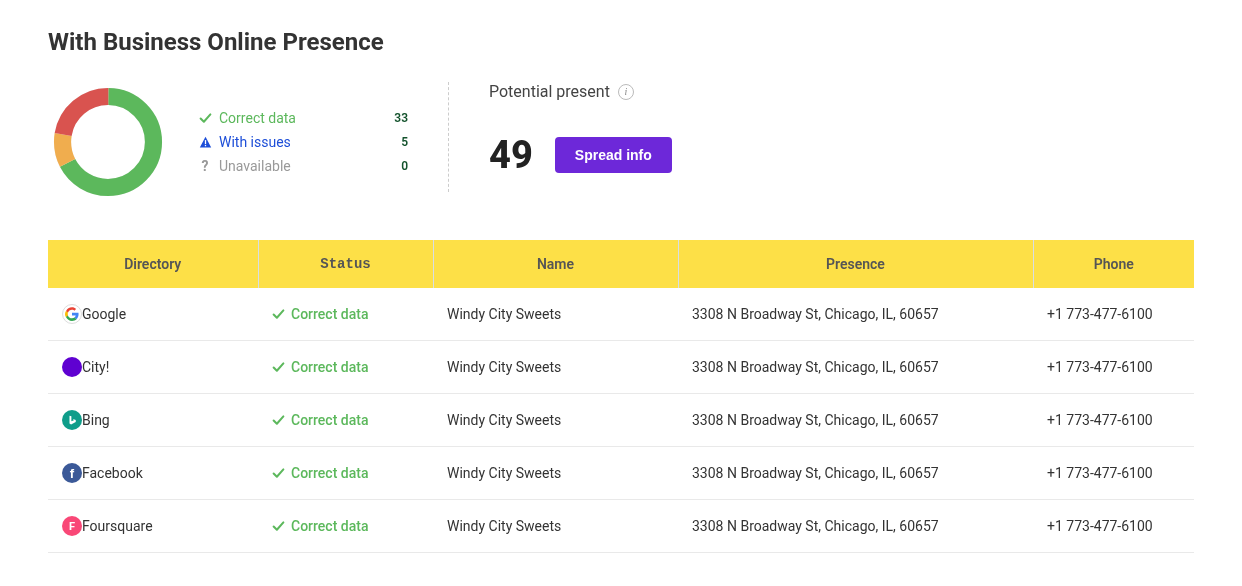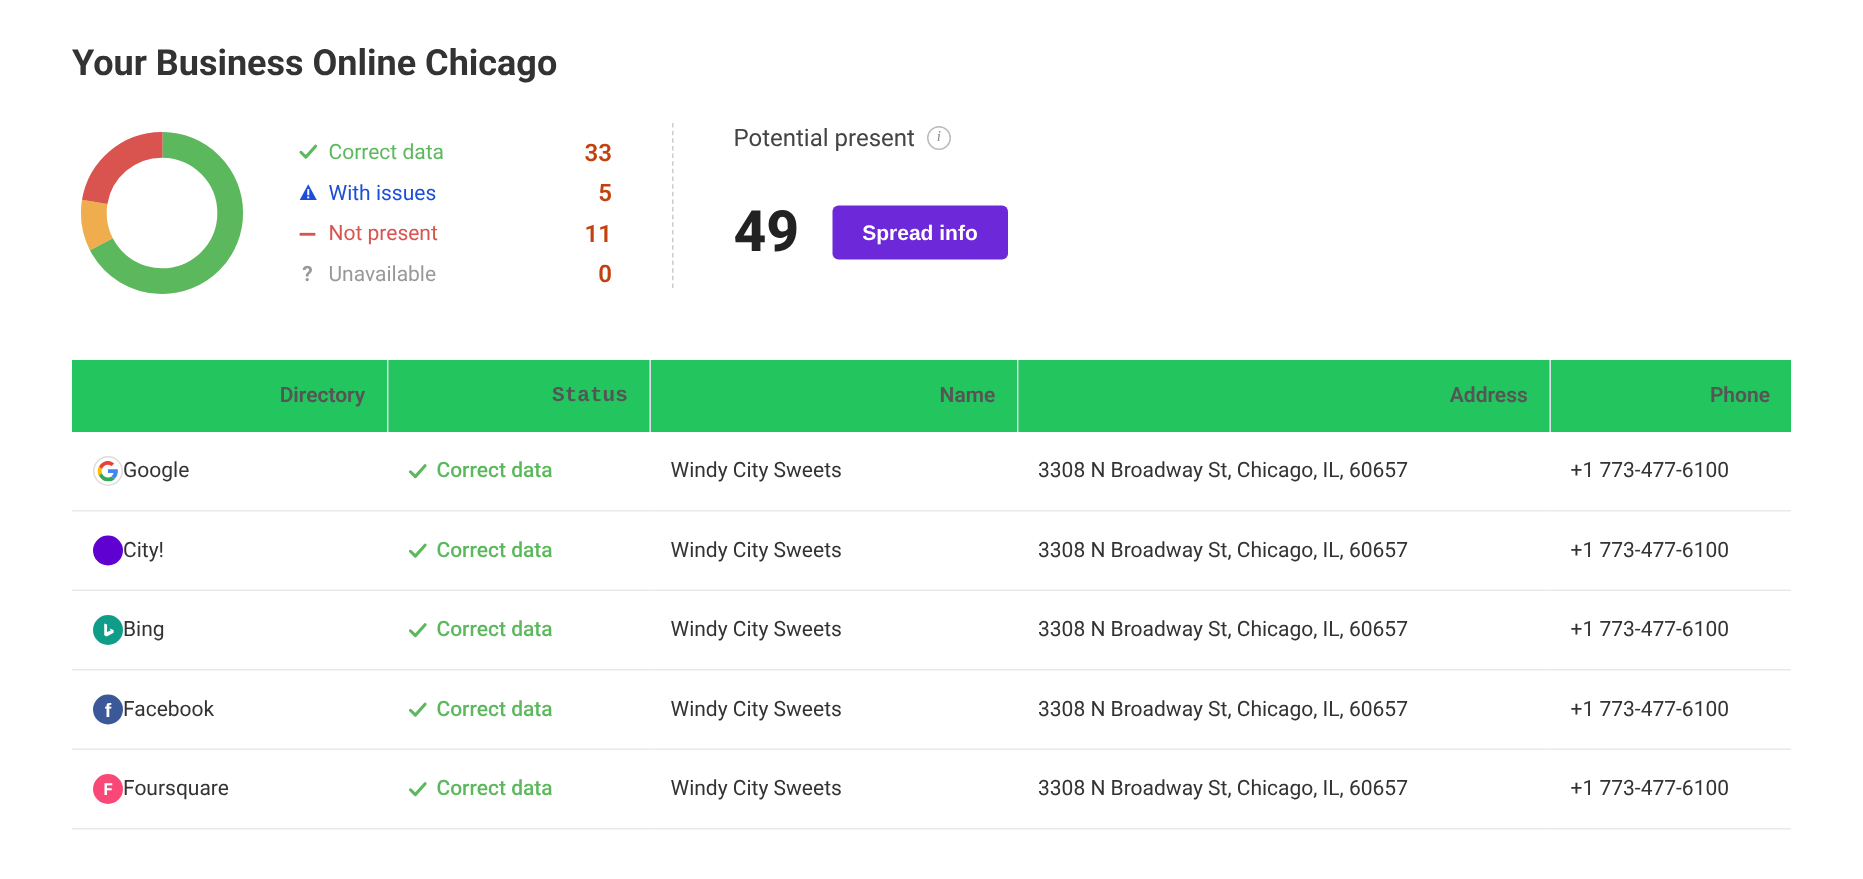--- a/index.html
+++ b/index.html
@@ -46,22 +46,22 @@
       gap: 7px;
     }
     .legend-icon {
       width: 14px;
       display: inline-flex;
       align-items: center;
       justify-content: center;
     }
     .legend-value {
       font-weight: 600;
-      color: #c2410c;
-      font-size: 16px;
+      color: #14532d;
+      font-size: 12px;
     }
     .c-green { color: #5cb85c; }
     .c-orange { color: #1d4ed8; }
     .c-red { color: #d9534f; }
     .c-gray { color: #999; }
 
     .divider {
       width: 0;
       border-left: 1px dashed #ccc;
       height: 110px;
@@ -111,24 +111,24 @@
       cursor: pointer;
     }
 
     
     .tbl {
       width: 100%;
       border-collapse: collapse;
       font-size: 14px;
     }
     .tbl thead th {
-      background: #22c55e;
+      background: #fde047;
       color: #555;
       font-weight: 600;
-      text-align: right;
+      text-align: center;
       padding: 16px 14px;
       border-right: 1px solid #d8dee4;
     }
     .tbl thead th:last-child { border-right: none; }
     .tbl tbody td {
       padding: 16px 14px;
       border-bottom: 1px solid #e9e9e9;
       color: #333;
     }
     .dir-cell {
@@ -163,21 +163,21 @@
     .check-svg { width: 13px; height: 13px; }
     .col-dir { width: 210px; }
     .col-status { width: 175px; font-family: Liberation Mono, monospace; }
     .col-name { width: 245px; }
     .col-addr { width: 355px; }
     .col-phone { width: auto; }
   </style>
 </head>
 <body>
 
-<h1 class="page-title">Your Business Online Chicago</h1>
+<h1 class="page-title">With Business Online Presence</h1>
 
 <div class="top-section">
   <div class="donut-wrap">
     <svg class="donut" width="120" height="120" viewBox="0 0 42 42">
       <circle cx="21" cy="21" r="15.9155" fill="transparent" stroke="#eee" stroke-width="6"></circle>
       <circle class="donut-seg" cx="21" cy="21" r="15.9155" fill="transparent" stroke-width="6" stroke="#5cb85c" stroke-dasharray="67.3469387755102 32.653061224489804" stroke-dashoffset="25"></circle>
       <circle class="donut-seg" cx="21" cy="21" r="15.9155" fill="transparent" stroke-width="6" stroke="#f0ad4e" stroke-dasharray="10.204081632653061 89.79591836734694" stroke-dashoffset="-42.346938775510196"></circle>
       <circle class="donut-seg" cx="21" cy="21" r="15.9155" fill="transparent" stroke-width="6" stroke="#d9534f" stroke-dasharray="22.448979591836736 77.55102040816327" stroke-dashoffset="-52.551020408163254"></circle>
       <circle class="donut-seg" cx="21" cy="21" r="15.9155" fill="transparent" stroke-width="6" stroke="#cccccc" stroke-dasharray="0 100" stroke-dashoffset="-74.99999999999999"></circle>
     </svg>
@@ -202,31 +202,20 @@
                 <rect x="7.2" y="5" width="1.6" height="5" fill="#fff"></rect>
                 <rect x="7.2" y="11" width="1.6" height="1.6" fill="#fff"></rect>
               </svg>
           </span>
           <span class="c-orange">With issues</span>
         </span>
         <span class="legend-value">5</span>
       </div>
       <div class="legend-row">
         <span class="legend-left">
-          <span class="legend-icon c-red">
-            <svg width="12" height="12" viewBox="0 0 16 16">
-                <rect x="1" y="7" width="14" height="2.5" fill="currentColor"></rect>
-              </svg>
-          </span>
-          <span class="c-red">Not present</span>
-        </span>
-        <span class="legend-value">11</span>
-      </div>
-      <div class="legend-row">
-        <span class="legend-left">
           <span class="legend-icon c-gray" style="font-weight:700;">?</span>
           <span class="c-gray">Unavailable</span>
         </span>
         <span class="legend-value">0</span>
       </div>
     </div>
   </div>
 
   <div class="divider"></div>
 
@@ -241,21 +230,21 @@
     </div>
   </div>
 </div>
 
 <table class="tbl">
   <thead>
     <tr>
       <th class="col-dir">Directory</th>
       <th class="col-status">Status</th>
       <th class="col-name">Name</th>
-      <th class="col-addr">Address</th>
+      <th class="col-addr">Presence</th>
       <th class="col-phone">Phone</th>
     </tr>
   </thead>
   <tbody id="tbody">
       <tr>
         <td>
           <div class="dir-cell">
             <span class="dir-icon dir-google">
               <svg width="14" height="14" viewBox="0 0 48 48">
                 <path fill="#EA4335" d="M24 9.5c3.9 0 6.6 1.7 8.1 3.1l5.9-5.9C34.3 3.2 29.7 1 24 1 14.8 1 6.9 6.6 3.3 14.7l6.9 5.4C12 13.6 17.5 9.5 24 9.5z"></path>

